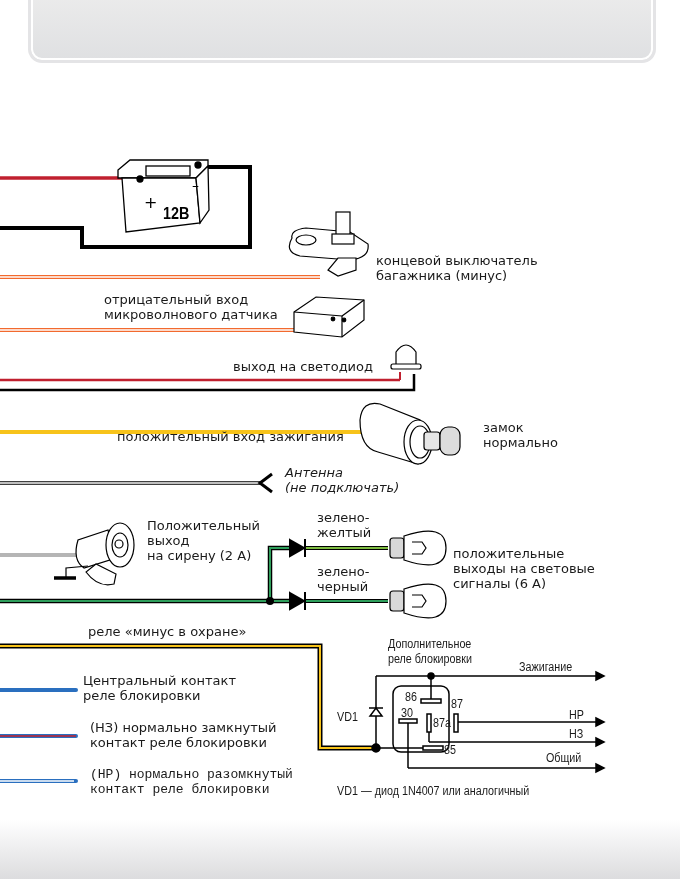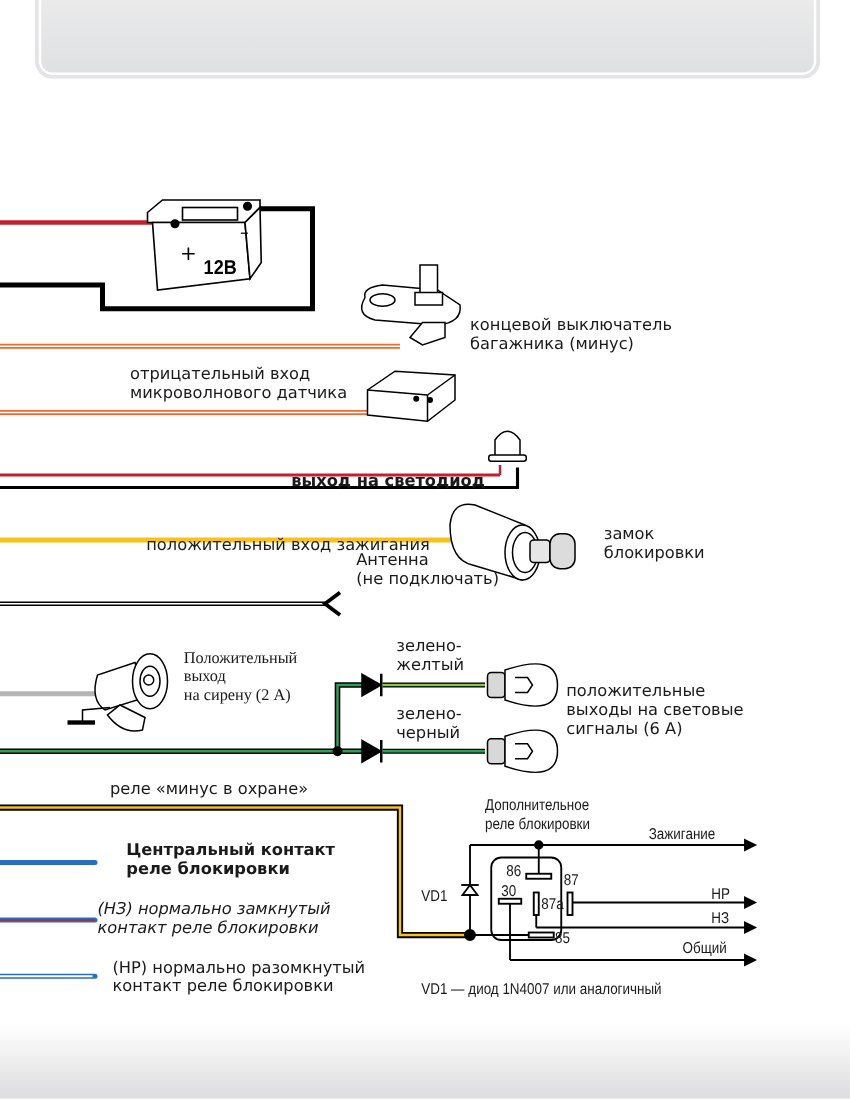--- a/index.html
+++ b/index.html
@@ -150,42 +150,42 @@
     <polygon points="596,718 604,722 596,726" fill="#000"></polygon>
     <line x1="376" y1="748" x2="423" y2="748"></line>
     <rect x="423" y="746" width="20" height="4" fill="#fff"></rect>
   </g>
 </svg>
 
 <div class="lbl" style="left:376px;top:238px;margin-top:15px;">концевой выключатель
 багажника (минус)</div>
 <div class="lbl" style="left:104px;top:292px;">отрицательный вход
 микроволнового датчика</div>
-<div class="lbl" style="left:233px;top:378px;font-weight:bold;">выход на светодиод</div>
+<div class="lbl" style="left:233px;top:359px;">выход на светодиод</div>
 <div class="lbl" style="left:117px;top:409px;margin-top:20px;">положительный вход зажигания</div>
 <div class="lbl" style="left:483px;top:420px;">замок
-блокировки</div>
-<div class="lbl" style="left:285px;top:441px;">Антенна
+нормально</div>
+<div class="lbl" style="left:285px;top:465px;font-style:italic;">Антенна
 (не подключать)</div>
-<div class="lbl" style="left:147px;top:518px;font-family:Liberation Serif, serif;">Положительный
+<div class="lbl" style="left:147px;top:518px;">Положительный
 выход
 на сирену (2 А)</div>
 <div class="lbl" style="left:317px;top:510px;">зелено-
 желтый</div>
 <div class="lbl" style="left:317px;top:564px;">зелено-
 черный</div>
 <div class="lbl" style="left:453px;top:546px;">положительные
 выходы на световые
 сигналы (6 А)</div>
 <div class="lbl" style="left:88px;top:624px;">реле «минус в охране»</div>
-<div class="lbl" style="left:101px;top:673px;font-weight:bold;">Центральный контакт
+<div class="lbl" style="left:83px;top:673px;">Центральный контакт
 реле блокировки</div>
-<div class="lbl" style="left:78px;top:720px;font-style:italic;">(НЗ) нормально замкнутый
+<div class="lbl" style="left:90px;top:720px;">(НЗ) нормально замкнутый
 контакт реле блокировки</div>
-<div class="lbl" style="left:90px;top:767px;">(НР) нормально разомкнутый
+<div class="lbl" style="left:90px;top:767px;font-family:Liberation Mono, monospace;">(НР) нормально разомкнутый
 контакт реле блокировки</div>
 
 <div class="lbl sm" style="left:388px;top:637px;">Дополнительное
 реле блокировки</div>
 <div class="lbl sm" style="left:337px;top:710px;">VD1</div>
 <div class="lbl sm" style="left:405px;top:690px;">86</div>
 <div class="lbl sm" style="left:451px;top:697px;">87</div>
 <div class="lbl sm" style="left:401px;top:706px;">30</div>
 <div class="lbl sm" style="left:433px;top:716px;">87а</div>
 <div class="lbl sm" style="left:444px;top:743px;">85</div>

